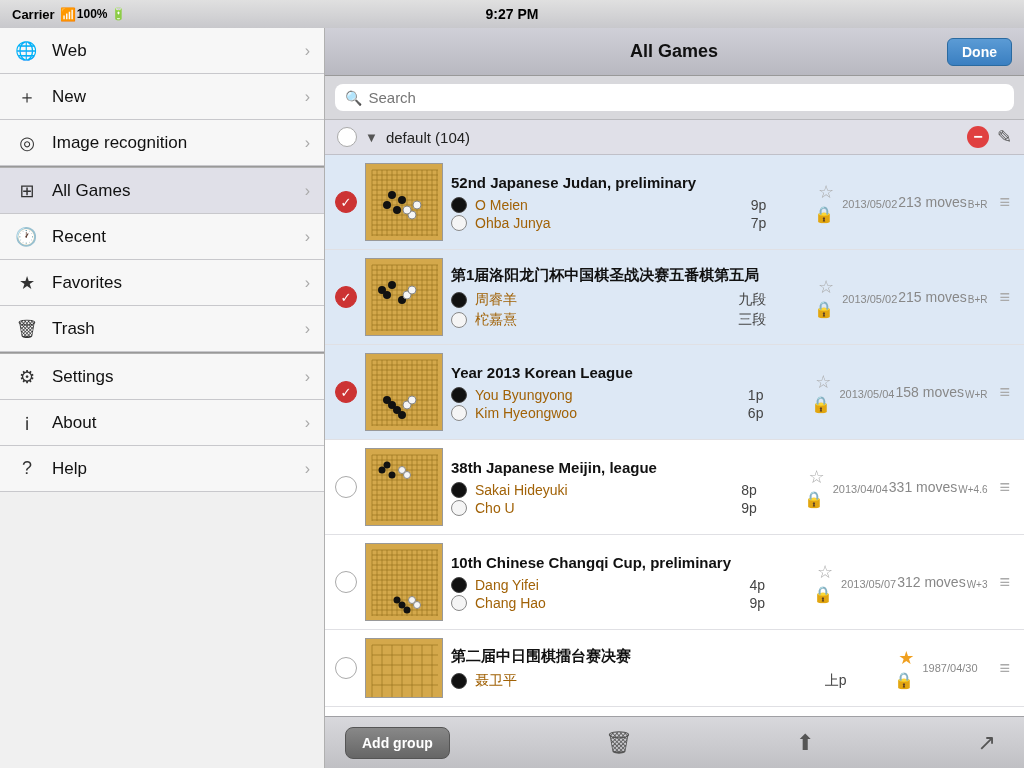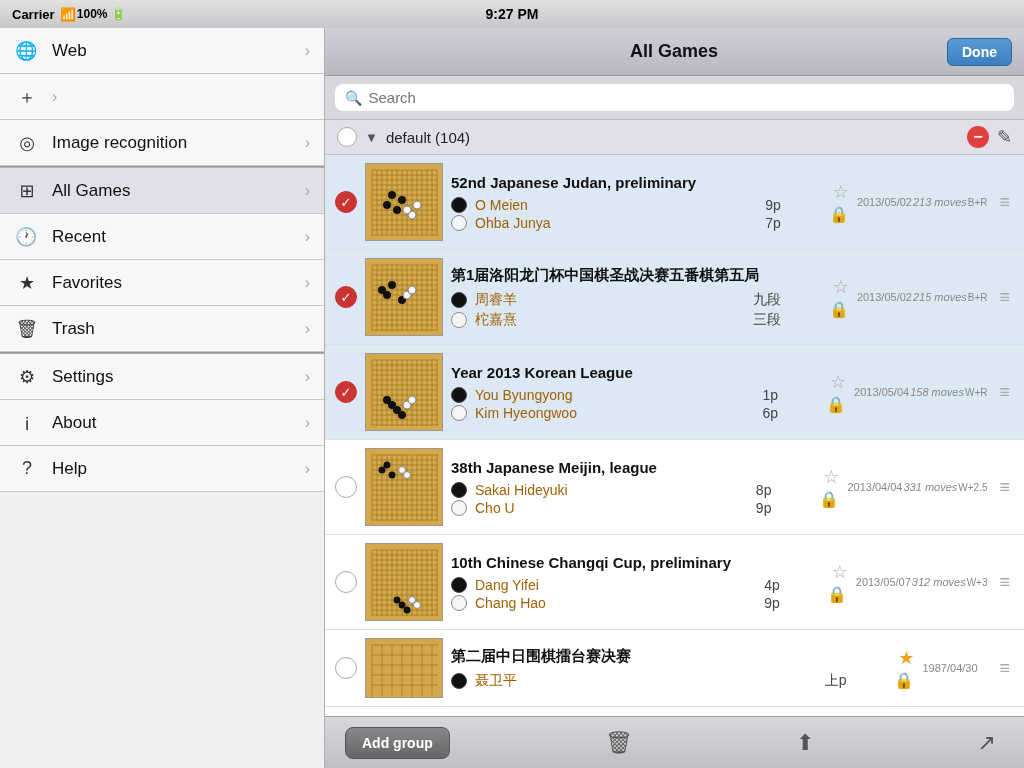--- a/index.html
+++ b/index.html
@@ -245,21 +245,21 @@
     .meta-lock.gold { color: #f0a020; }
 
     
     .game-right-meta {
       display: flex;
       align-items: flex-end;
       gap: 1px;
       min-width: 65px;
     }
     .meta-date { font-size: 11px; color: #888; }
-    .meta-moves { font-size: 11px; color: #888; font-style: italic; }
+    .meta-moves { font-size: 14px; color: #888; }
     .meta-result { font-size: 10px; color: #888; }
 
     .game-menu {
       font-size: 18px;
       color: #aaa;
       cursor: pointer;
       padding: 0 4px;
     }
 
     
@@ -311,20 +311,21 @@
 <div class="app-container">
 
   <div class="sidebar">
     <div class="sidebar-item">
       <span class="icon">🌐</span>
       <span class="label">Web</span>
       <span class="chevron">›</span>
     </div>
     <div class="sidebar-item">
       <span class="icon">＋</span>
+      <span class="label">New</span>
       <span class="chevron">›</span>
     </div>
     <div class="sidebar-item">
       <span class="icon">◎</span>
       <span class="label">Image recognition</span>
       <span class="chevron">›</span>
     </div>
     <div class="sidebar-divider"></div>
     <div class="sidebar-item active">
       <span class="icon">⊞</span>
@@ -651,21 +652,21 @@
             <span class="player-rank">9p</span>
           </div>
         </div>
         <div class="game-meta">
           <span class="meta-star">☆</span>
           <span class="meta-lock">🔒</span>
         </div>
         <div class="game-right-meta">
           <span class="meta-date">2013/04/04</span>
           <span class="meta-moves">331 moves</span>
-          <span class="meta-result">W+2.5</span>
+          <span class="meta-result">W+4.6</span>
         </div>
         <span class="game-menu">≡</span>
       </div>
 
       <div class="game-row">
         <div class="row-radio"></div>
         <div class="board-thumb">
           <svg width="78" height="78">
             <rect width="78" height="78" fill="#d4a84b"></rect>
             <g stroke="#8b6914" stroke-width="0.7" opacity="0.8">

